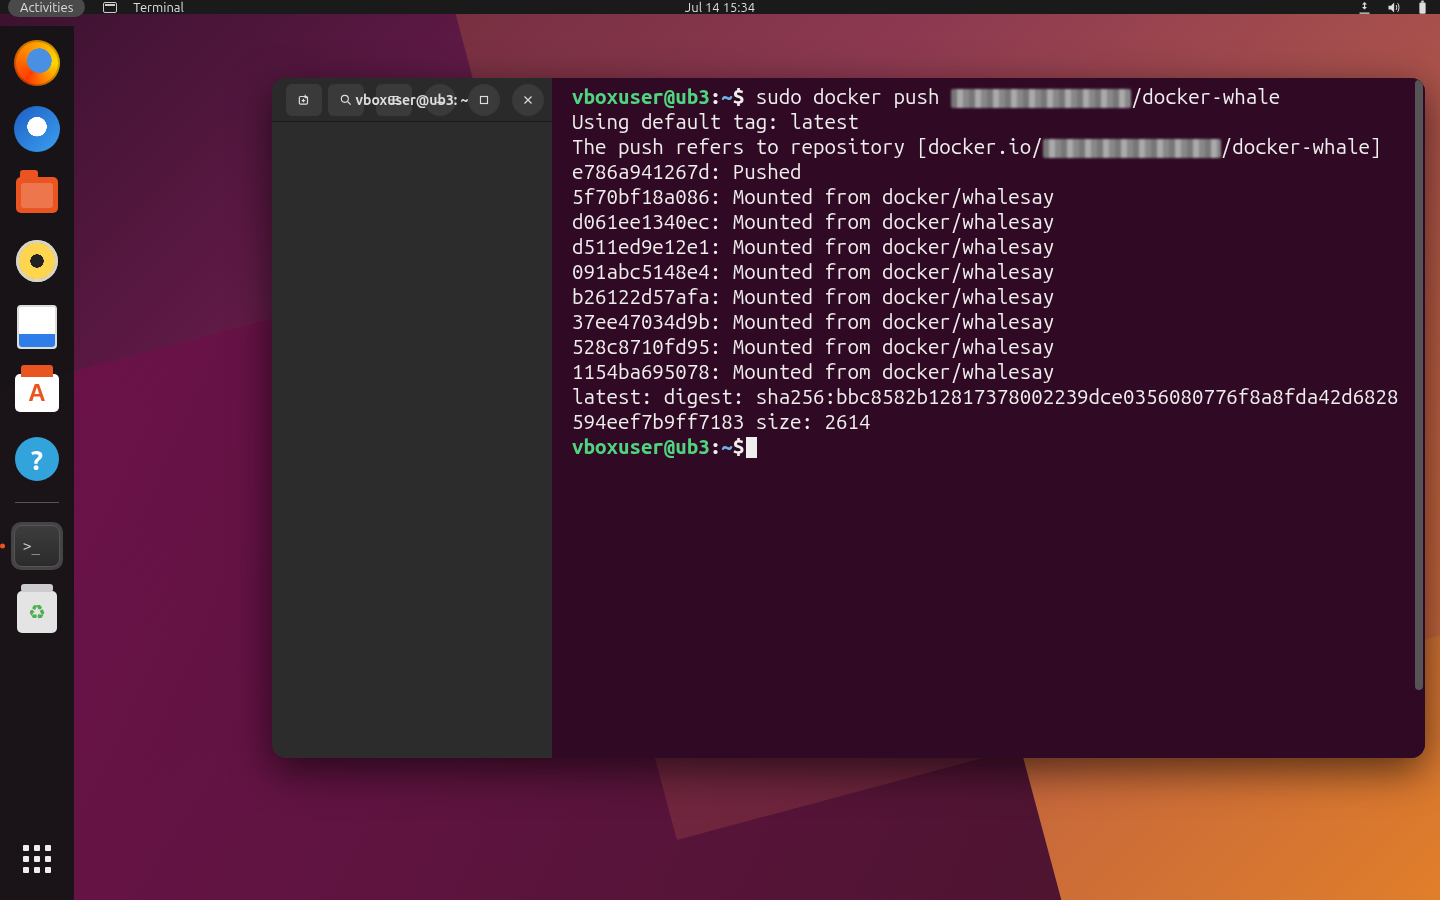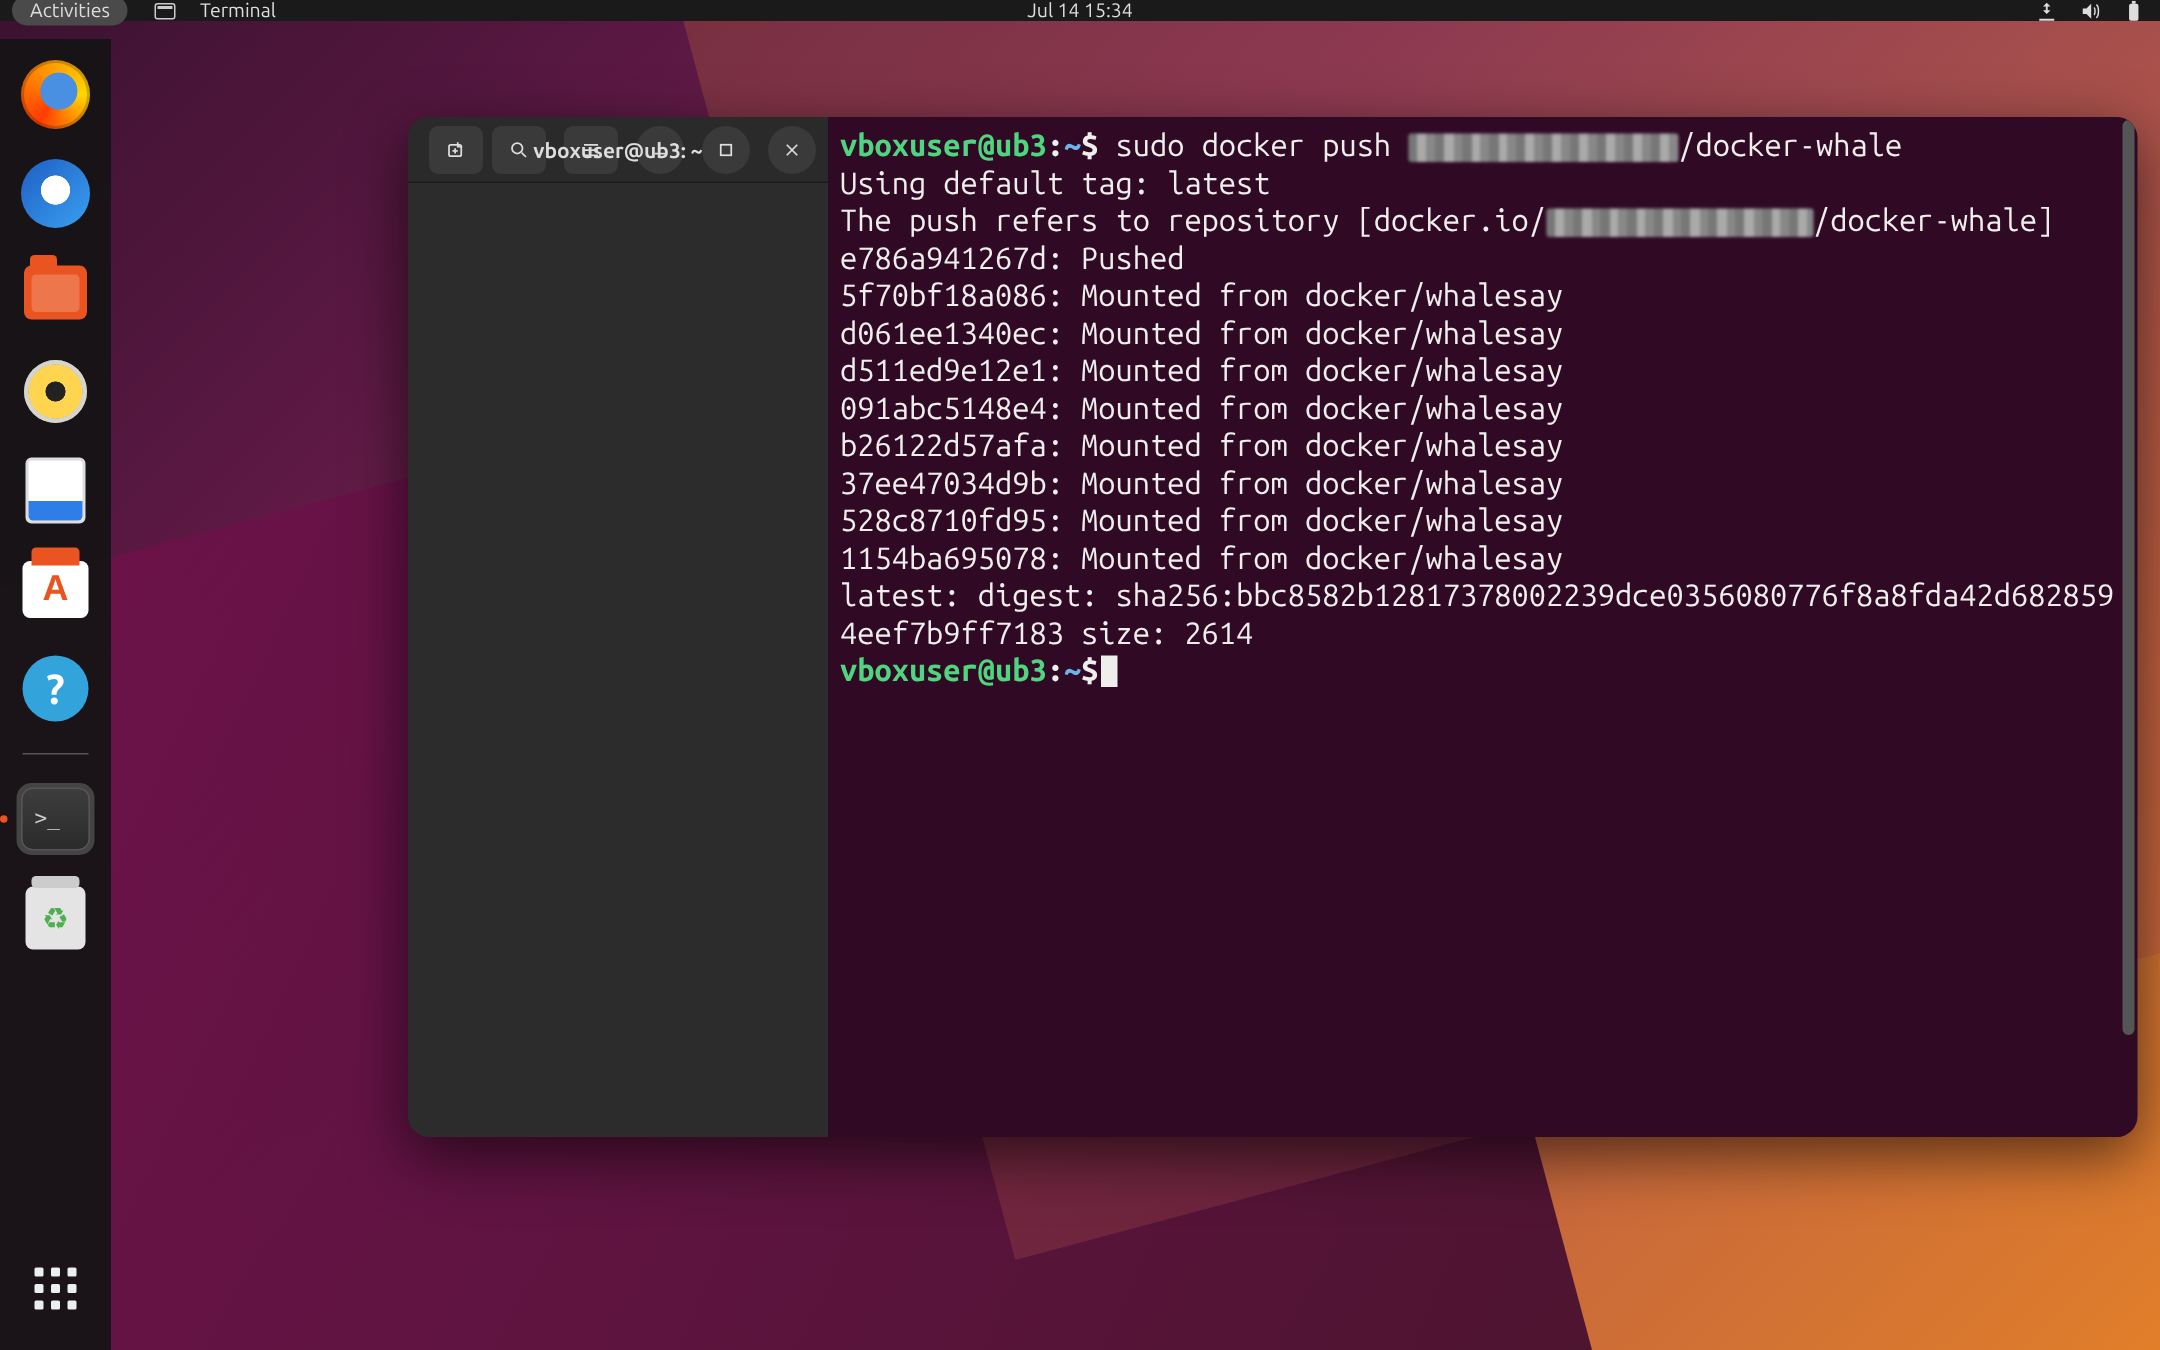--- a/index.html
+++ b/index.html
@@ -56,21 +56,21 @@
     height:44px; background:#2a2a2a; display:flex; align-items:center;
     padding:0 8px; position:relative; border-bottom:1px solid #1a1a1a;
   }
   .hbtn{ width:32px; height:32px; border-radius:50%; background:#3a3a3a; border:none;
     display:flex; align-items:center; justify-content:center; margin-left:6px; cursor:pointer; color:#ddd;}
   .hbtn.sq{ border-radius:6px; width:36px; height:32px;}
   .hbtn svg{ width:14px; height:14px; stroke:#ddd; fill:none; stroke-width:2;}
   .term-title{ position:absolute; left:50%; transform:translateX(-50%); color:#ddd; font-weight:600; font-size:14px;}
   .header-right{ margin-left:auto; display:flex; gap:6px; align-items:center;}
   .term-body{
-    flex:1; background:#300a24; padding:6px 8px; position:relative;
+    flex:1; background:#300a24; padding:6px 20px; position:relative;
     font-family: "Ubuntu Mono","DejaVu Sans Mono",Consolas,monospace;
     font-size:20.5px; line-height:25px; color:#eeeeec; white-space:pre-wrap; word-break:break-all;
   }
   .term-body .scroll{ position:absolute; right:2px; top:2px; width:8px; height:610px; background:#555; border-radius:4px;}
   .prompt-user{ color:#4fd47f; font-weight:bold;}
   .prompt-path{ color:#6cb3e8; font-weight:bold;}
   .prompt-sep{ color:#eeeeec; font-weight:bold;}
   .redact{ display:inline-block; vertical-align:middle;
     background: repeating-linear-gradient(90deg,#777 0 6px,#aaa 6px 12px,#888 12px 18px);
     filter: blur(1px); height:19px; border-radius:2px;}

